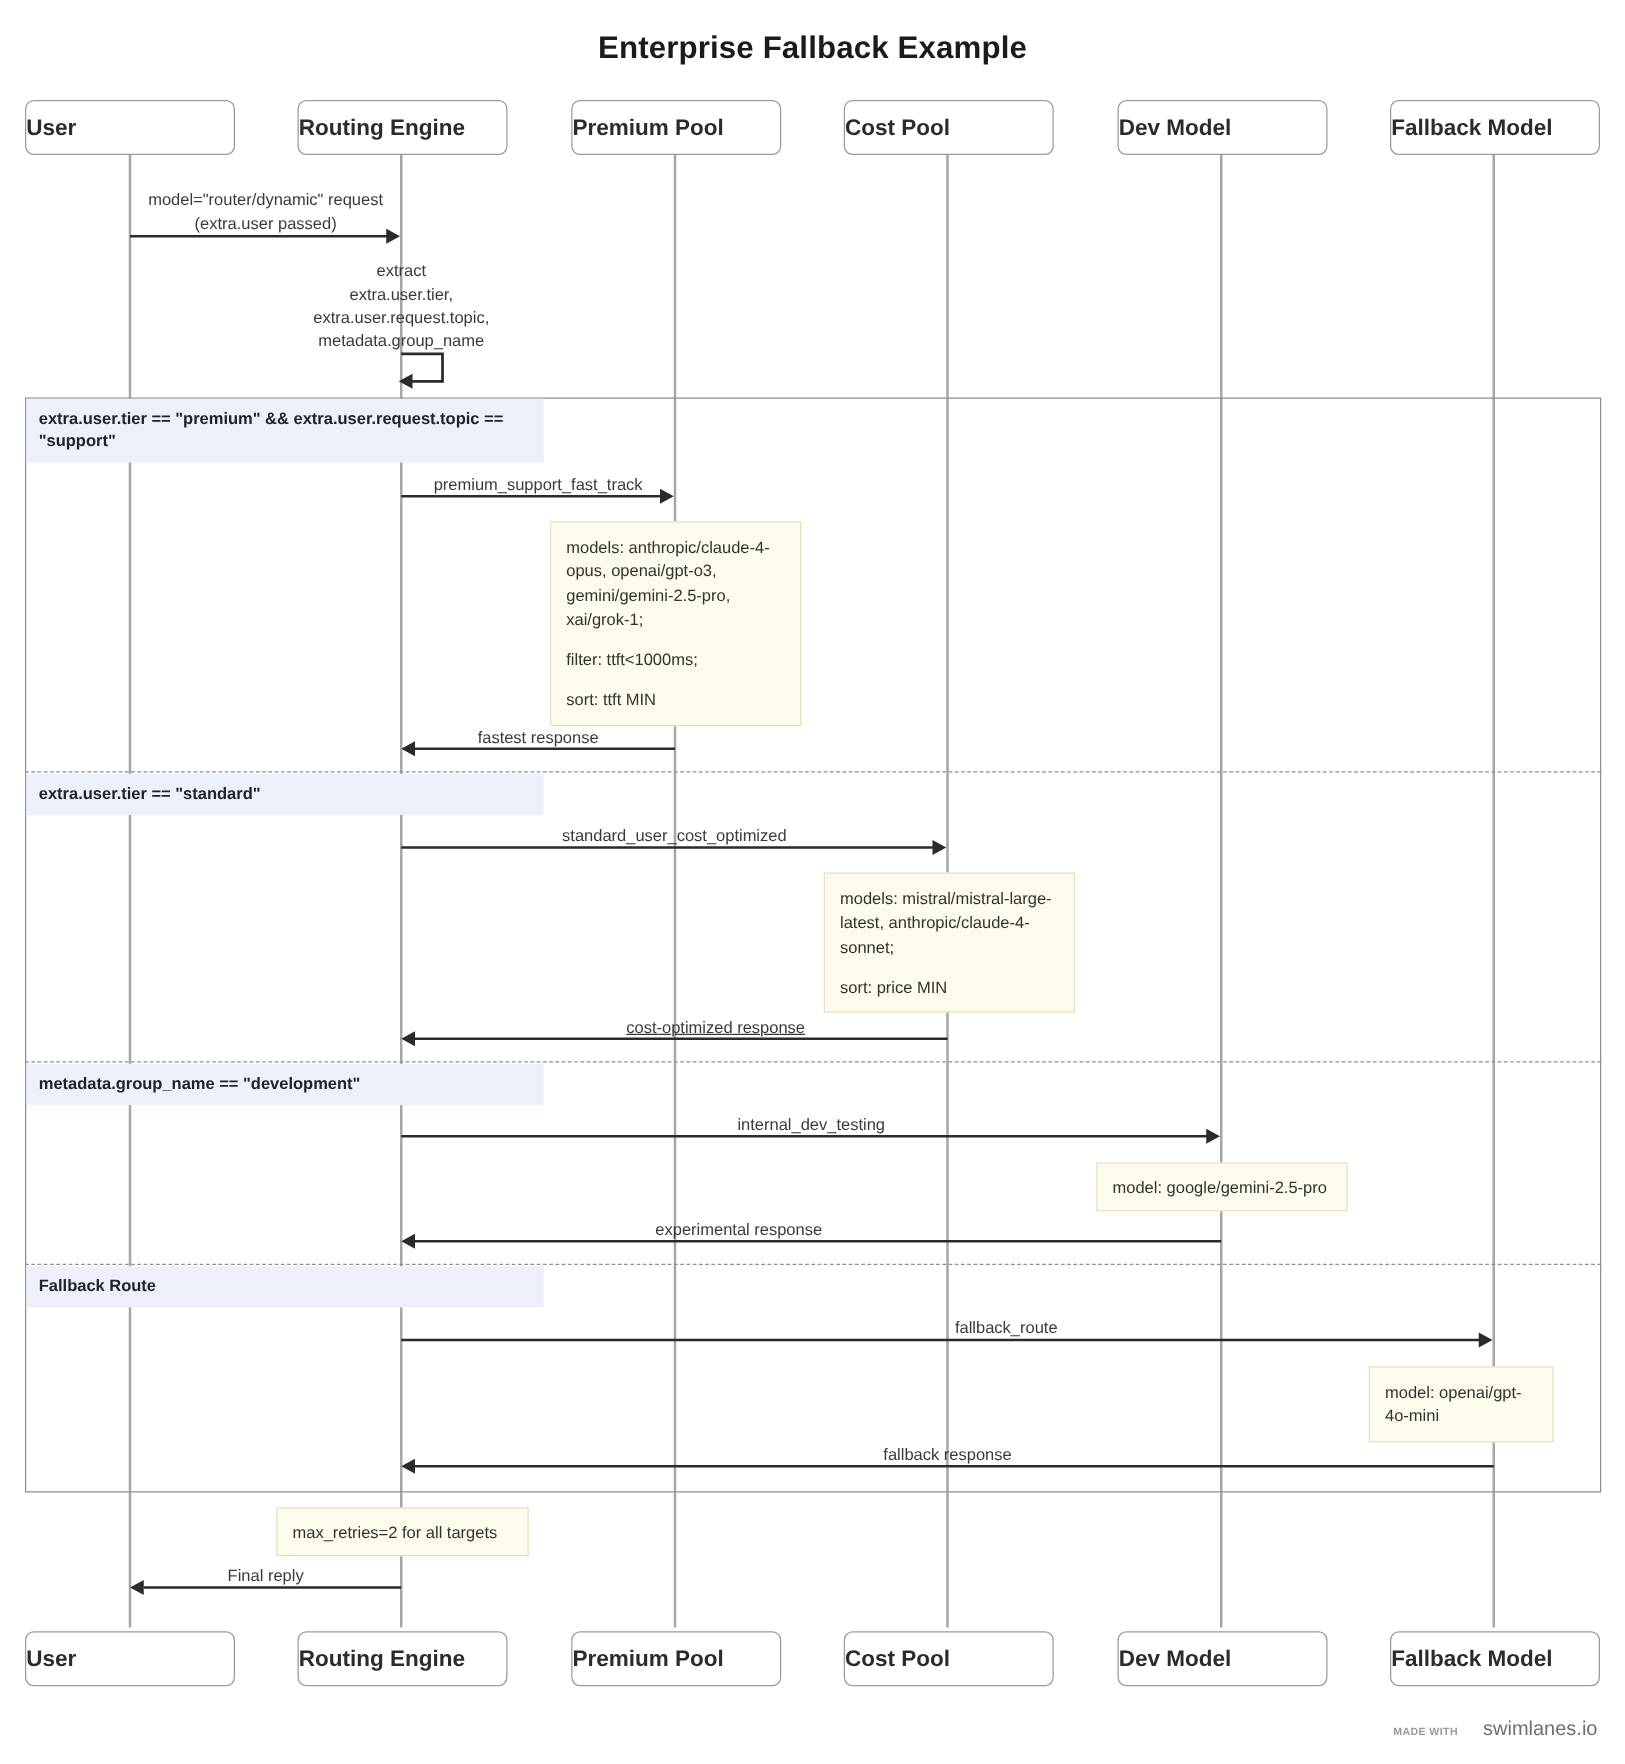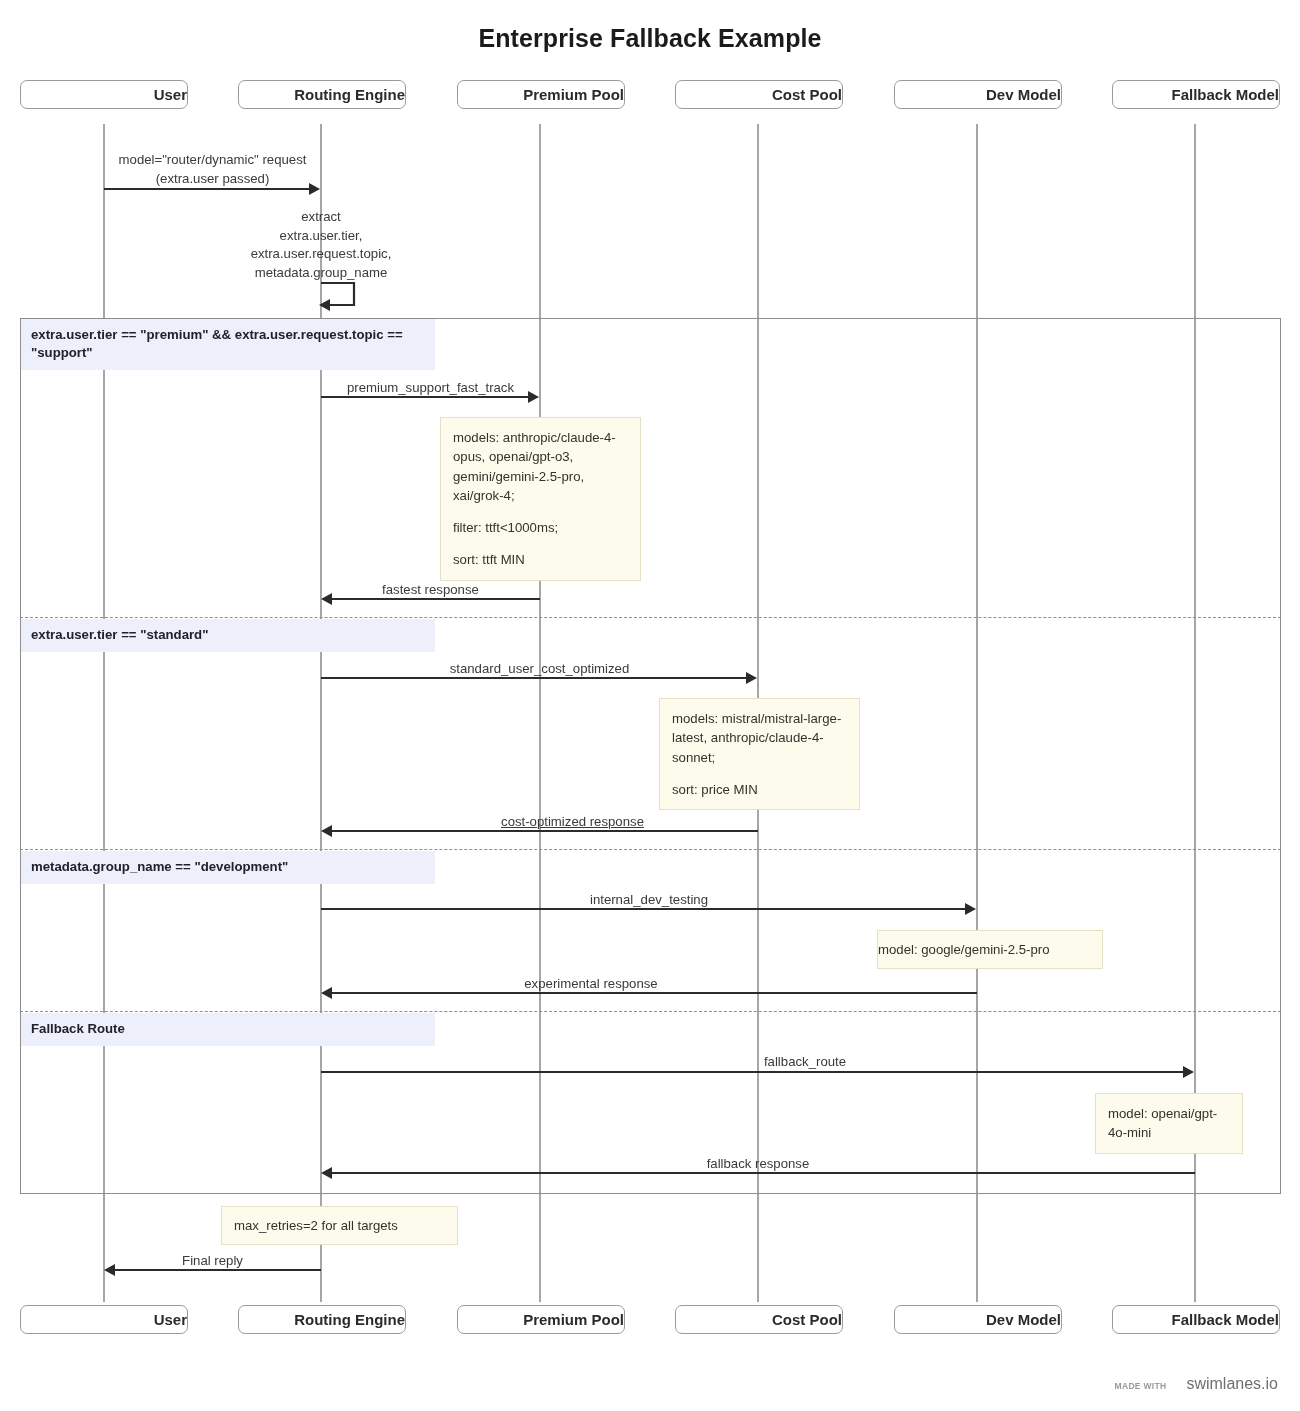--- a/index.html
+++ b/index.html
@@ -23,28 +23,28 @@
     text-align: center;
     font-size: 25px;
     font-weight: bold;
     color: #1b1b1b;
     letter-spacing: 0.1px;
   }
 
   
   .participant {
     position: absolute;
-    height: 29px;
+    height: 44px;
     border: 1.6px solid #9b9b9b;
     border-radius: 7px;
     background: #ffffff;
     display: flex;
     align-items: center;
-    justify-content: flex-end;
-    font-size: 15px;
+    justify-content: flex-start;
+    font-size: 18px;
     font-weight: bold;
     color: #2b2b2b;
     z-index: 6;
   }
 
   
   .lifeline {
     position: absolute;
     width: 1.6px;
     background: #a6a6a6;
@@ -201,21 +201,21 @@
 
   <div class="fragment" style="left:20px; top:318px; width:1261px; height:876px;"></div>
 
   <div class="frag-label" style="left:21px; top:319px; width:414px;">extra.user.tier == "premium" &amp;&amp; extra.user.request.topic == "support"</div>
 
   <div class="msg-label" style="left:321px; top:379px; width:219px;">premium_support_fast_track</div>
   <div class="msg-line" style="left:321px; top:396px; width:208px;"></div>
   <div class="arrowhead right" style="left:528px; top:391px;"></div>
 
   <div class="note" style="left:440px; top:417px; width:201px;">
-    <p>models: anthropic/claude-4-opus, openai/gpt-o3, gemini/gemini-2.5-pro, xai/grok-4;</p>
+    <p>models: anthropic/claude-4-opus, openai/gpt-o3, gemini/gemini-2.5-pro, xai/grok-1;</p>
     <p>filter: ttft&lt;1000ms;</p>
     <p>sort: ttft MIN</p>
   </div>
 
   <div class="msg-label" style="left:321px; top:581px; width:219px;">fastest response</div>
   <div class="msg-line" style="left:332px; top:598px; width:208px;"></div>
   <div class="arrowhead left" style="left:321px; top:593px;"></div>
 
   <div class="frag-divider" style="left:20px; top:617px; width:1261px;"></div>
 
@@ -235,21 +235,21 @@
   <div class="arrowhead left" style="left:321px; top:825px;"></div>
 
   <div class="frag-divider" style="left:20px; top:849px; width:1261px;"></div>
 
   <div class="frag-label" style="left:21px; top:851px; width:414px;">metadata.group_name == "development"</div>
 
   <div class="msg-label" style="left:321px; top:891px; width:656px;">internal_dev_testing</div>
   <div class="msg-line" style="left:321px; top:908px; width:645px;"></div>
   <div class="arrowhead right" style="left:965px; top:903px;"></div>
 
-  <div class="note" style="left:877px; top:930px; width:226px; padding:9px 0;">
+  <div class="note" style="left:877px; top:930px; width:201px; padding:9px 12px;">
     <p>model: google/gemini-2.5-pro</p>
   </div>
 
   <div class="msg-label" style="left:321px; top:975px; width:540px;">experimental response</div>
   <div class="msg-line" style="left:332px; top:992px; width:645px;"></div>
   <div class="arrowhead left" style="left:321px; top:987px;"></div>
 
   <div class="frag-divider" style="left:20px; top:1011px; width:1261px;"></div>
 
   <div class="frag-label" style="left:21px; top:1013px; width:414px;">Fallback Route</div>
@@ -259,21 +259,21 @@
   <div class="arrowhead right" style="left:1183px; top:1066px;"></div>
 
   <div class="note" style="left:1095px; top:1093px; width:148px;">
     <p>model: openai/gpt-4o-mini</p>
   </div>
 
   <div class="msg-label" style="left:321px; top:1155px; width:874px;">fallback response</div>
   <div class="msg-line" style="left:332px; top:1172px; width:863px;"></div>
   <div class="arrowhead left" style="left:321px; top:1167px;"></div>
 
-  <div class="note" style="left:221px; top:1206px; width:237px; padding:9px 12px;">
+  <div class="note" style="left:221px; top:1206px; width:202px; padding:9px 12px;">
     <p>max_retries=2 for all targets</p>
   </div>
 
   <div class="msg-label" style="left:104px; top:1252px; width:217px;">Final reply</div>
   <div class="msg-line" style="left:115px; top:1269px; width:206px;"></div>
   <div class="arrowhead left" style="left:104px; top:1264px;"></div>
 
   <div class="participant" style="left:20px;   top:1305px; width:168px;">
       <span>User</span>
     </div>

